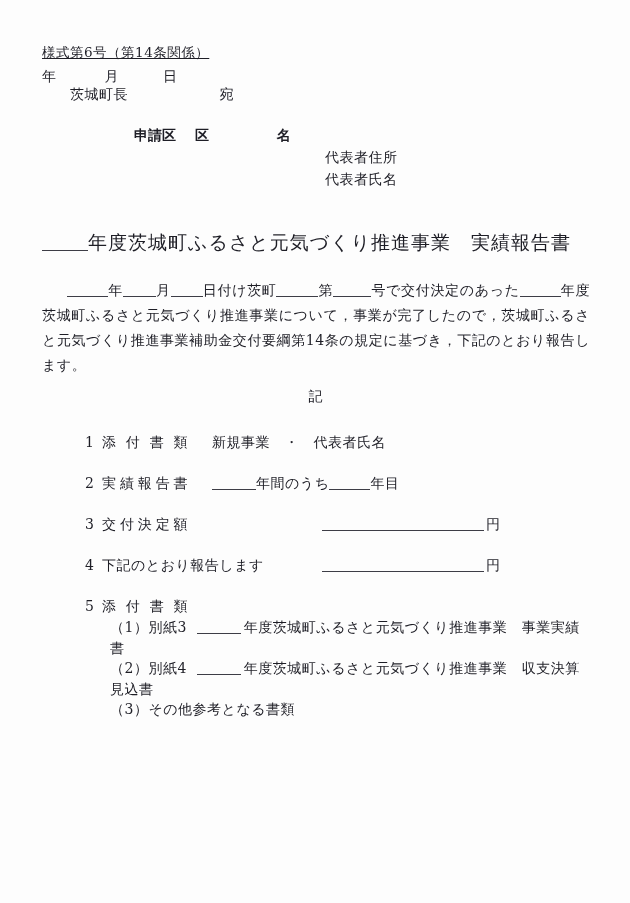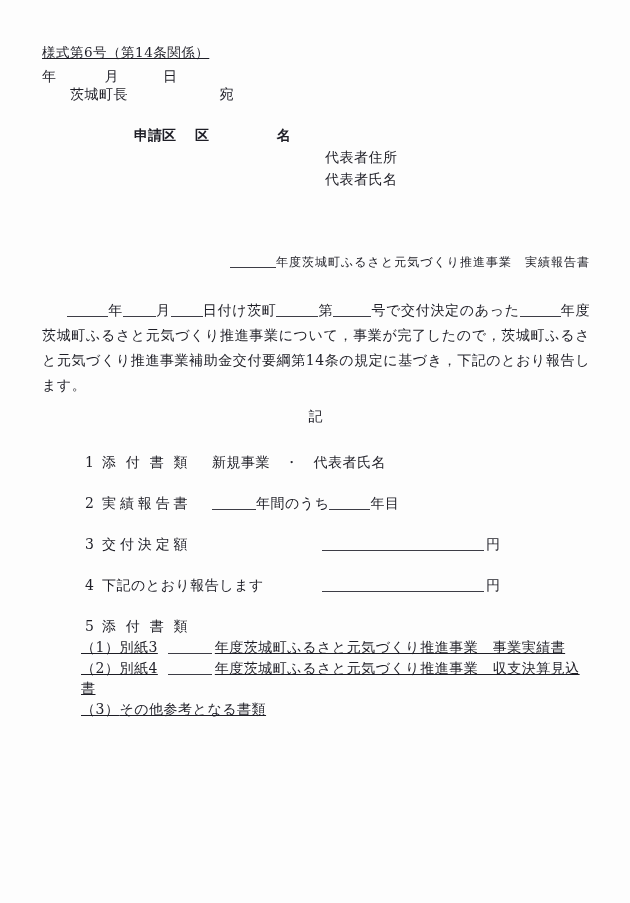--- a/index.html
+++ b/index.html
@@ -20,38 +20,38 @@
   .date-row .m { margin-left:44px; }
   .date-row .d { margin-left:40px; }
   .addressee { }
   .addressee .name { margin-left:28px; letter-spacing:0.5px; }
   .addressee .to { margin-left:87px; }
   .applicant { margin-top:20px; line-height:22px; }
   .applicant .row1 { margin-left:92px;font-weight:bold; }
   .applicant .row1 .f1 { margin-left:14px; }
   .applicant .row1 .f2 { margin-left:63px; }
   .applicant .row2, .applicant .row3 { margin-left:283px; letter-spacing:0.5px; }
-  .doc-title { margin-top:60px; text-align:right; font-size:12px; letter-spacing:1px; line-height:24px; }
+  .doc-title { margin-top:40px; text-align:left; font-size:19px; letter-spacing:1px; line-height:24px; }
   .blank { display:inline-block; border-bottom:1px solid #3d3d46; height:13px; vertical-align:-2px; }
   .w46 { width:46px; } .w44 { width:44px; } .w41 { width:41px; }
   .w33 { width:33px; } .w32 { width:32px; } .w42 { width:42px; }
   .w38 { width:38px; } .w162 { width:162px; }
   .body-par { margin-top:24px; width:548px; text-align:justify; line-height:25px; letter-spacing:0.5px; }
   .body-par .indent { margin-left:25px; }
   .ki { margin-top:10px; text-align:center; letter-spacing:1px; }
   .items { margin-top:26px; }
   .item { position:relative; line-height:20px; letter-spacing:0.5px; }
   .item + .item { margin-top:21px; }
   .num { display:inline-block; width:17px; margin-left:43px; }
   .jlabel { display:inline-block; width:86px; text-align:justify; text-align-last:justify; }
   .content { margin-left:24px; }
   .amount { position:absolute; left:280px; top:0; white-space:nowrap; }
   .amount .yen { margin-left:2px; }
   .subs { margin-top:1px; }
-  .sub { margin-left:39px; line-height:20.5px; letter-spacing:0.5px;text-decoration:underline; }
+  .sub { margin-left:68px; line-height:20.5px; letter-spacing:0.5px; }
   .sub .blank { margin-left:10px; margin-right:3px; }
 </style>
 </head>
 <body>
 
 <div class="page">
 
   <div class="form-number">様式第6号（第14条関係）</div>
 
   <div class="date-row">

